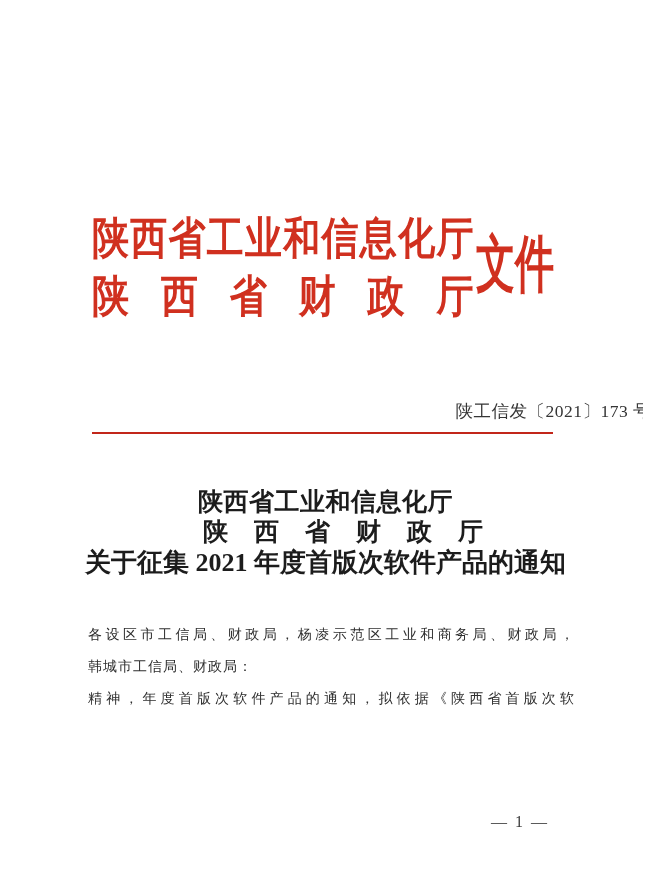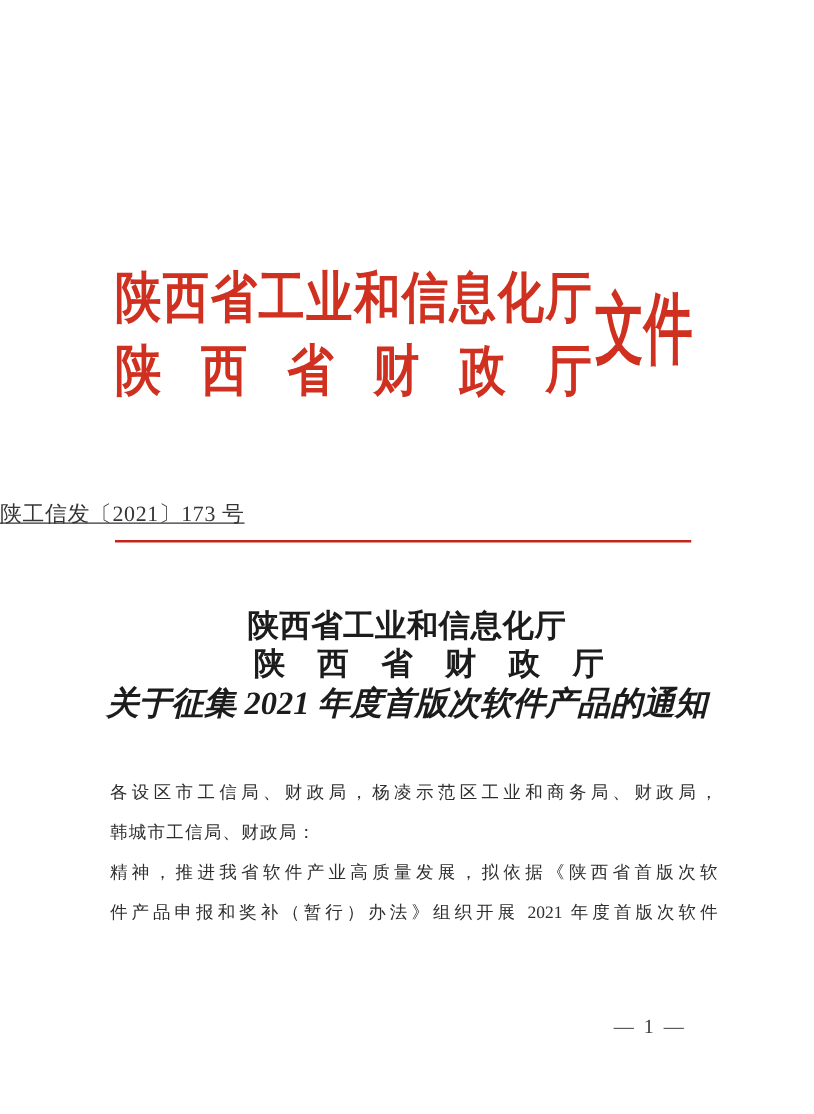--- a/index.html
+++ b/index.html
@@ -32,25 +32,24 @@
   .doc-type{
     position:absolute;left:476px;top:233px;
     font-size:62px;line-height:62px;font-weight:700;
     color:var(--red);
     transform:scaleX(0.63);transform-origin:0 0;
     white-space:nowrap;
   }
   
   .doc-number{
     position:absolute;left:0;top:400px;width:651px;
-    text-align:left;
+    text-align:right;
     font-size:17.5px;line-height:22px;
     letter-spacing:0.5px;
     color:#353535;
-    text-decoration:underline;
   }
   .red-rule{
     position:absolute;left:92px;top:432px;
     width:461px;height:2px;
     background:var(--rule-red);
   }
   
   .title{
     position:absolute;left:0;top:487px;width:651px;
     color:var(--ink);font-weight:700;
@@ -59,21 +58,21 @@
     font-size:25px;line-height:30px;text-align:center;
     letter-spacing:0.5px;
   }
   .title-line2{
     font-size:25px;line-height:30px;
     width:280px;margin-left:203px;
     text-align:justify;text-align-last:justify;
     white-space:nowrap;
   }
   .title-line3{
-    font-size:26px;line-height:31px;text-align:center;font-style:italic;
+    font-size:26px;line-height:31px;text-align:center;
   }
   
   .body-block{
     position:absolute;left:88px;top:619px;
     width:486px;
     color:var(--body-ink);
   }
   .body-line{
     font-size:14px;line-height:32px;
     text-align:justify;text-align-last:justify;
@@ -110,19 +109,18 @@
 
   <div class="title">
     <div class="title-line1">陕西省工业和信息化厅</div>
     <div class="title-line2">陕西省财政厅</div>
     <div class="title-line3">关于征集 2021 年度首版次软件产品的通知</div>
   </div>
 
   <div class="body-block">
     <div class="body-line">各设区市工信局、财政局，杨凌示范区工业和商务局、财政局，</div>
     <div class="body-line no-justify">韩城市工信局、财政局：</div>
-    <div class="body-line">精神，推进我省软件产业高质量发展，拟依据《陕西省首版次软</div>
-    <div class="body-line">件产品申报和奖补（暂行）办法》组织开展 2021 年度首版次软件</div>
+    <div class="body-line">精神，年度首版次软件产品的通知，拟依据《陕西省首版次软</div>
   </div>
 
   <div class="page-number">— 1 —</div>
 
 </div>
 
 </body></html>

